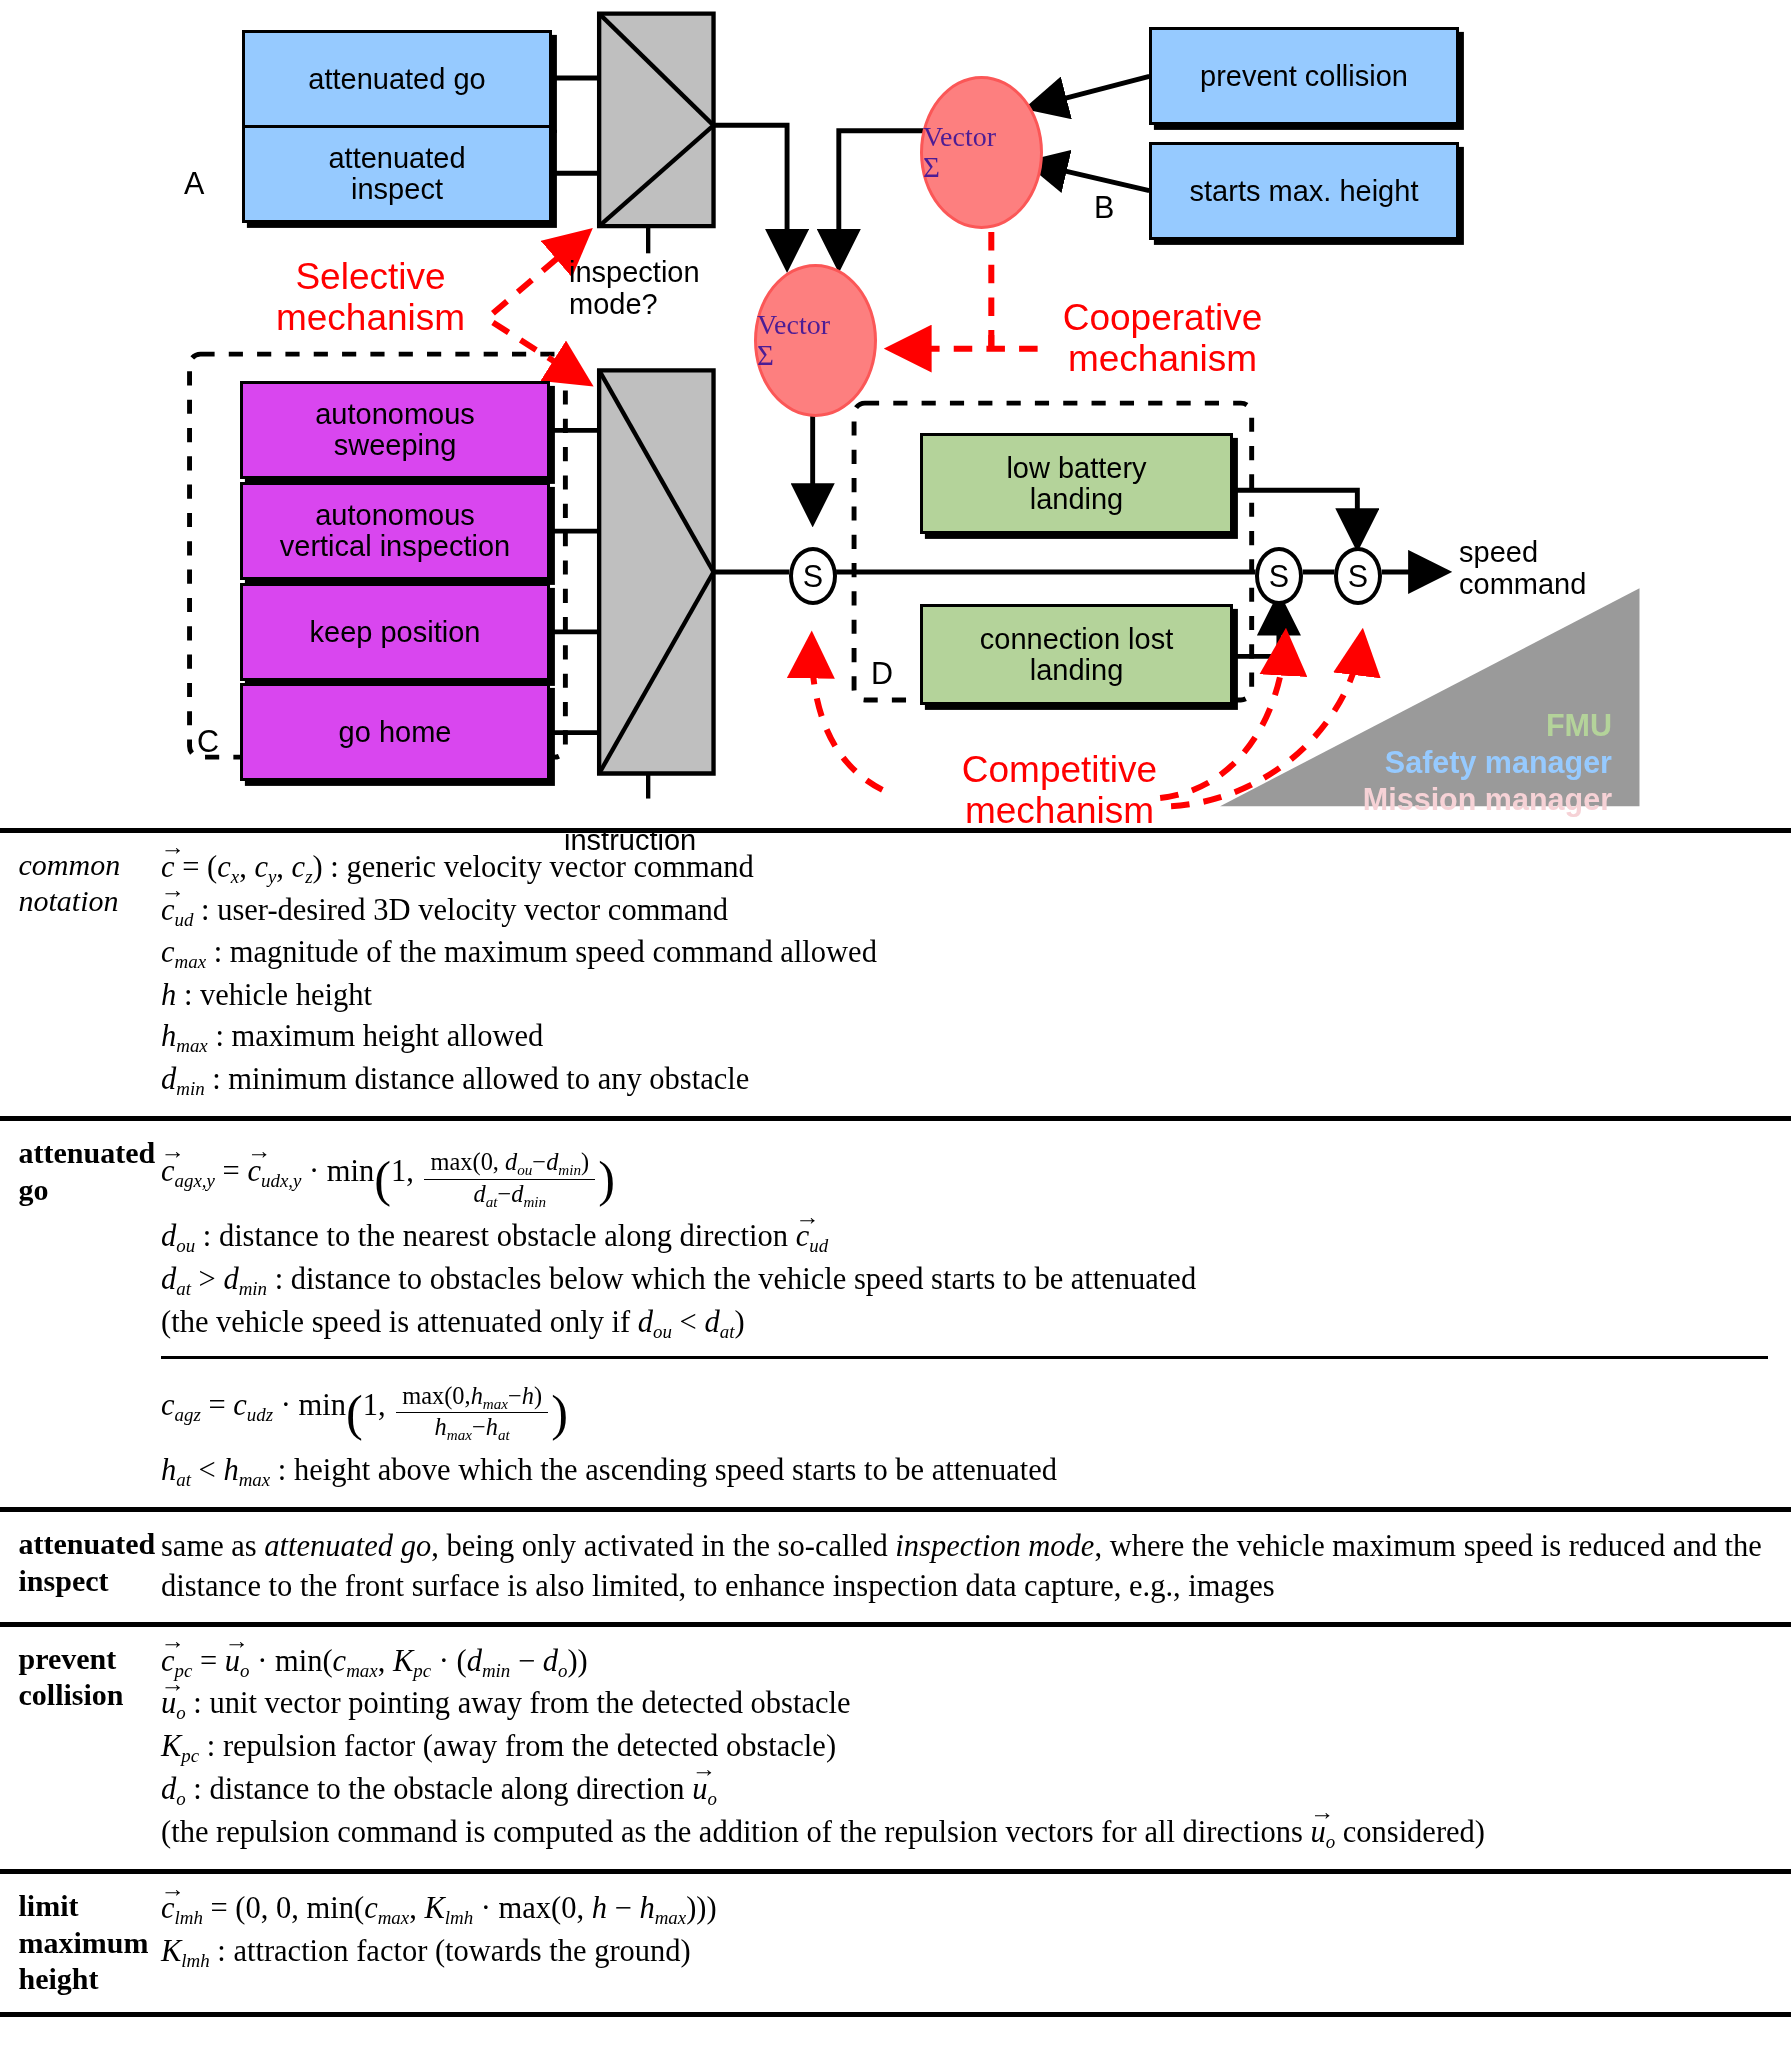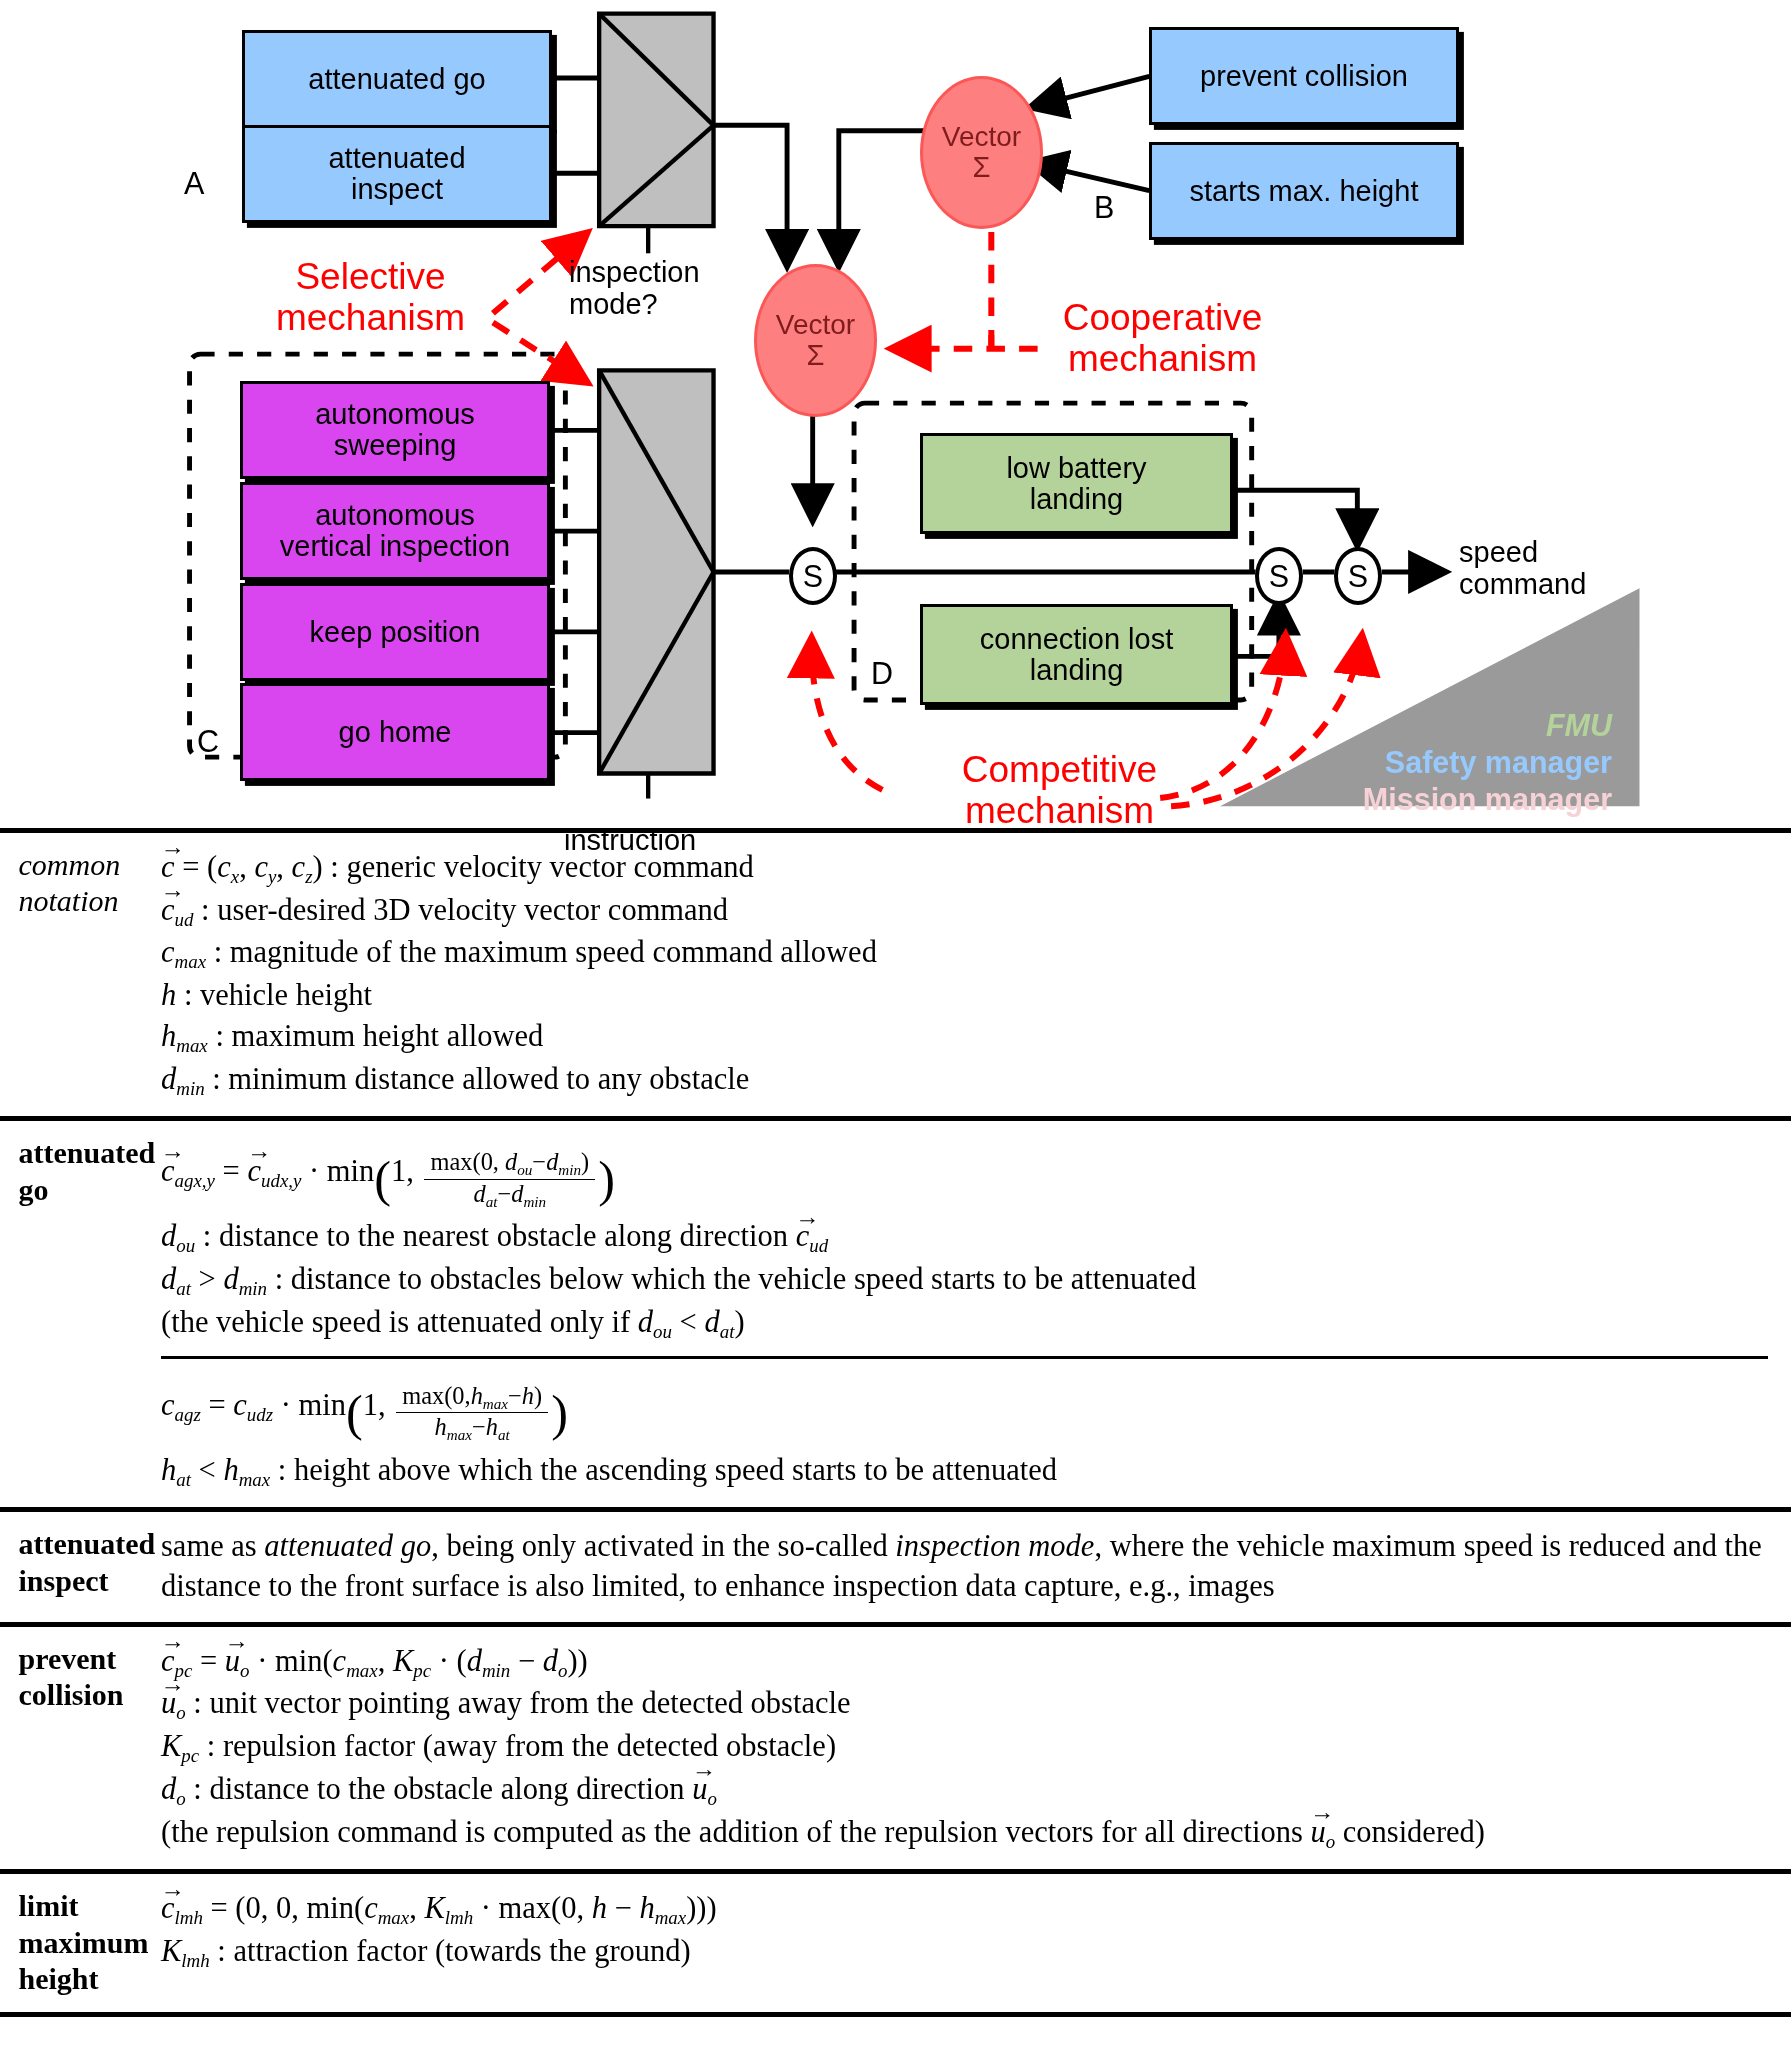--- a/index.html
+++ b/index.html
@@ -20,22 +20,22 @@
     box-shadow:4.9px 4.9px 0 0 #000;
     z-index:6;
   }
   .blue{background:#96caff;}
   .pink{background:#d946ef;}
   .green{background:#b4d39a;}
 
   .ellipse{
     position:absolute;z-index:7;
     background:#fd7f7f;border:3.8px solid #fb5757;border-radius:50%;
-    display:flex;flex-direction:column;align-items:center;justify-content:center;
-    font-family:Liberation Sans, sans-serif;font-size:28px;color:#7f1d1d;line-height:1.0;
+    display:flex;flex-direction:column;align-items:flex-start;justify-content:center;
+    font-family:Liberation Serif, serif;font-size:28px;color:#4c1d95;line-height:1.0;
   }
   .ellipse .sig{font-size:29px;margin-top:1.1px;}
 
   .scircle{
     position:absolute;z-index:8;width:40px;height:50px;border-radius:50%;
     background:#fff;border:4.4px solid #000;
     display:flex;align-items:center;justify-content:center;
     font-family:"Liberation Sans",sans-serif;font-size:30.5px;color:#000;
   }
 
@@ -233,21 +233,21 @@
     <div class="plabel left" style="left:1459px;top:536px;">speed
 command</div>
 
     <div class="redlabel" style="left:256px;top:256px;width:229px;">Selective
 mechanism</div>
     <div class="redlabel" style="left:1048px;top:297px;width:229px;">Cooperative
 mechanism</div>
     <div class="redlabel" style="left:937px;top:749px;width:245px;">Competitive
 mechanism</div>
 
-    <div class="legendtxt" style="left:1296px;top:708px;width:316px;color:#b4d39a;font-style:italic;">FMU</div>
+    <div class="legendtxt" style="left:1296px;top:708px;width:316px;color:#b4d39a;">FMU</div>
     <div class="legendtxt" style="left:1296px;top:745px;width:316px;color:#96caff;">Safety manager</div>
     <div class="legendtxt" style="left:1296px;top:782px;width:316px;color:#f6d2d6;">Mission manager</div>
   </div>
 
   <div id="table">
 
     <div class="rule-thick"></div>
 
     <div class="row">
       <div class="cell-l ital">

